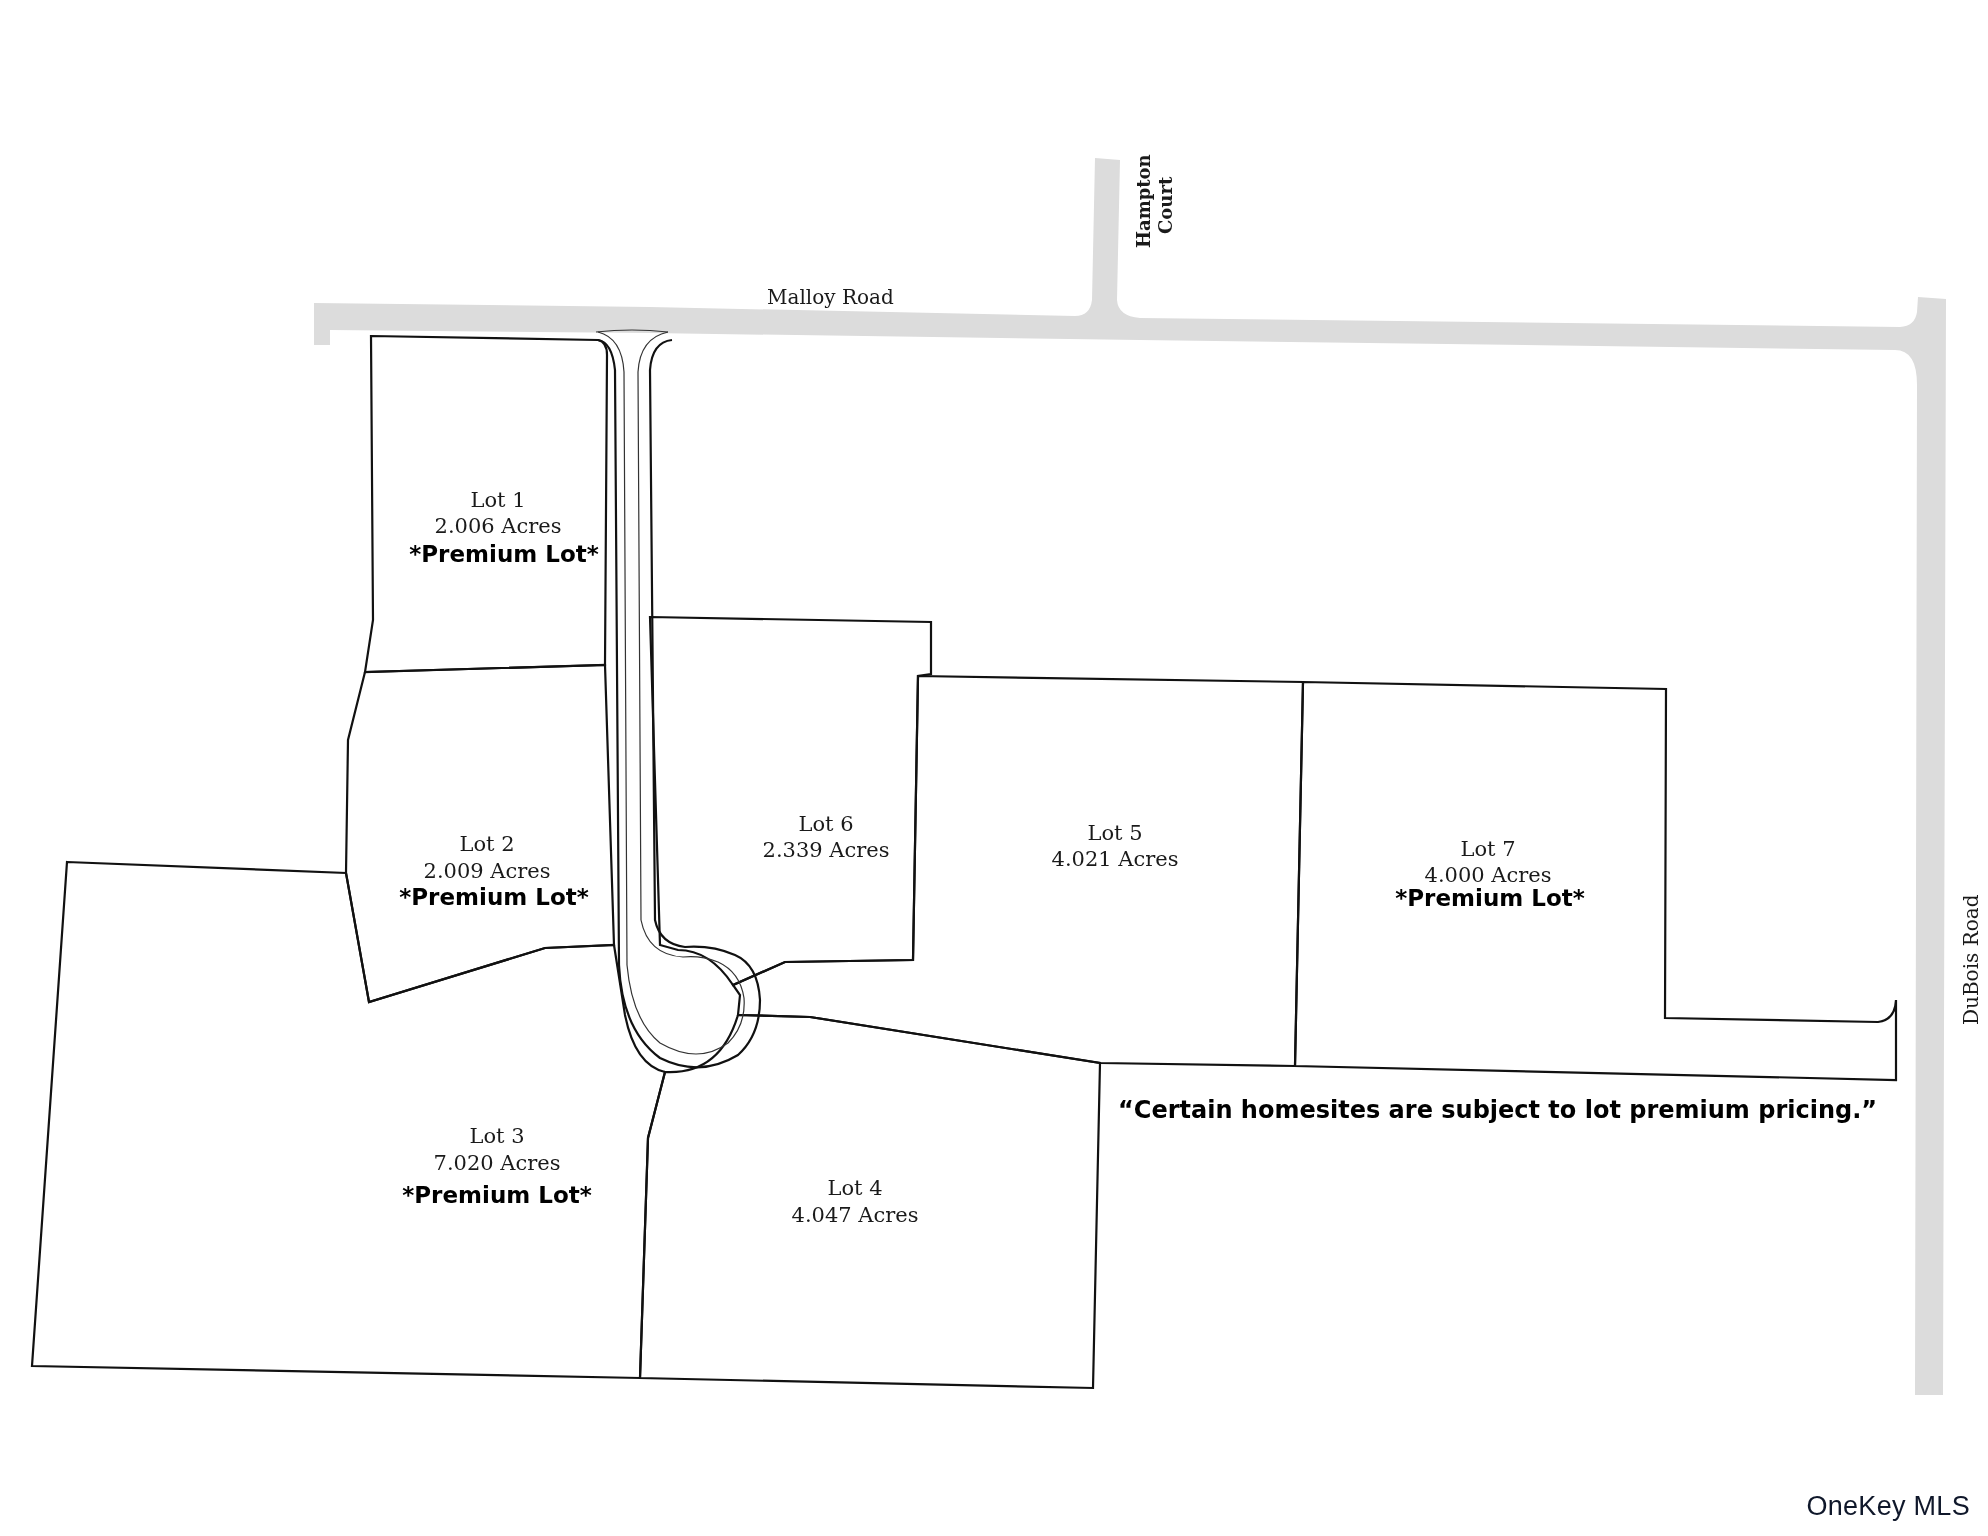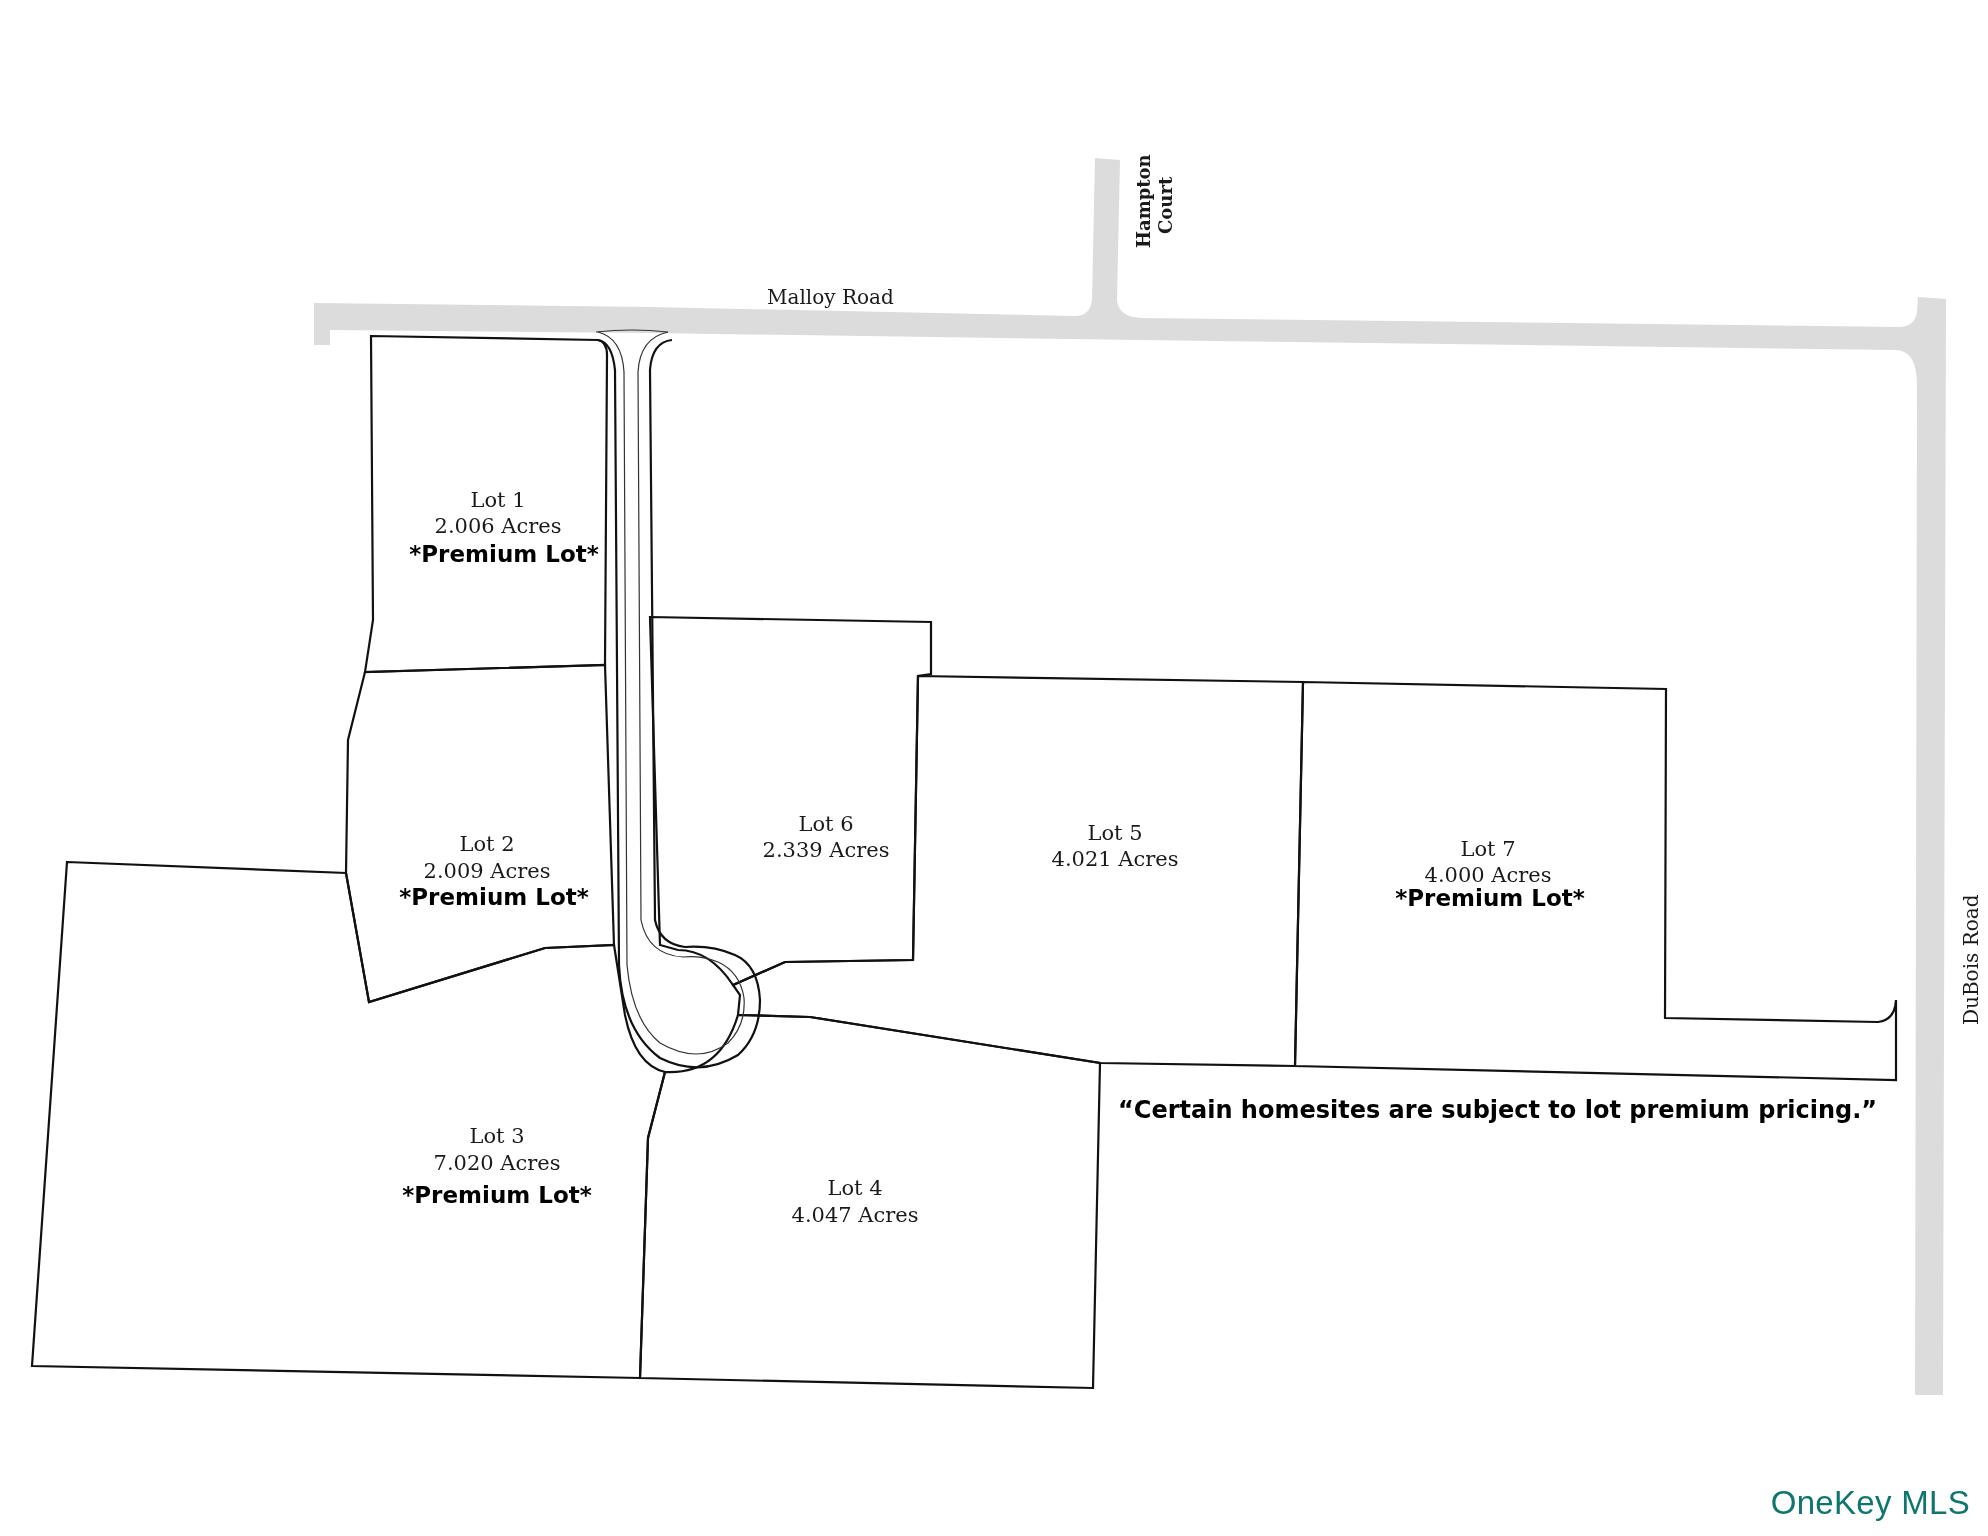--- a/index.html
+++ b/index.html
@@ -9,21 +9,21 @@
     .lotline { fill: none; stroke: #111111; stroke-width: 2.2; stroke-linejoin: miter; }
     .drive-outer { fill: none; stroke: #111111; stroke-width: 2.2; }
     .drive-inner { fill: none; stroke: #333333; stroke-width: 1.2; }
     .lbl-serif { font-family: "DejaVu Serif", serif; fill: #1a1a1a; text-anchor: middle; }
     .lbl-lot { font-size: 21px; }
     .lbl-acres { font-size: 21px; }
     .lbl-premium { font-family: "DejaVu Sans", sans-serif; font-weight: bold; font-size: 23px; fill: #000; text-anchor: middle; }
     .lbl-road { font-family: "DejaVu Serif", serif; font-size: 20px; fill: #1a1a1a; }
     .lbl-road-bold { font-family: "DejaVu Serif", serif; font-weight: bold; font-size: 18px; fill: #1a1a1a; }
     .note { font-family: "DejaVu Sans", sans-serif; font-weight: bold; font-size: 24px; fill: #000; }
-    .watermark { position: absolute; right: 18px; bottom: 14px; font-family: "Liberation Sans", sans-serif; font-size: 33px; color: #0f766e; letter-spacing: 0.3px; }
+    .watermark { position: absolute; right: 18px; bottom: 14px; font-family: "Liberation Sans", sans-serif; font-size: 27px; color: #0f172a; letter-spacing: 0.3px; }
   </style>
 </head>
 <body>
 
 <svg id="map" viewBox="0 0 1988 1536" xmlns="http://www.w3.org/2000/svg">
 
   <g>
 
     <path class="road" d="M314,303 L650,307 L1075,316 Q1090,316 1092,300 L1095,158 L1120,160 L1117,300 Q1118,316 1140,318 L1900,327 Q1915,326 1917,312 L1918,297 L1946,299 L1943,1395 L1915,1395 L1917,385 Q1917,350 1895,350 L1140,340 L650,333 L330,330 L330,345 L314,345 Z"></path>
   </g>

